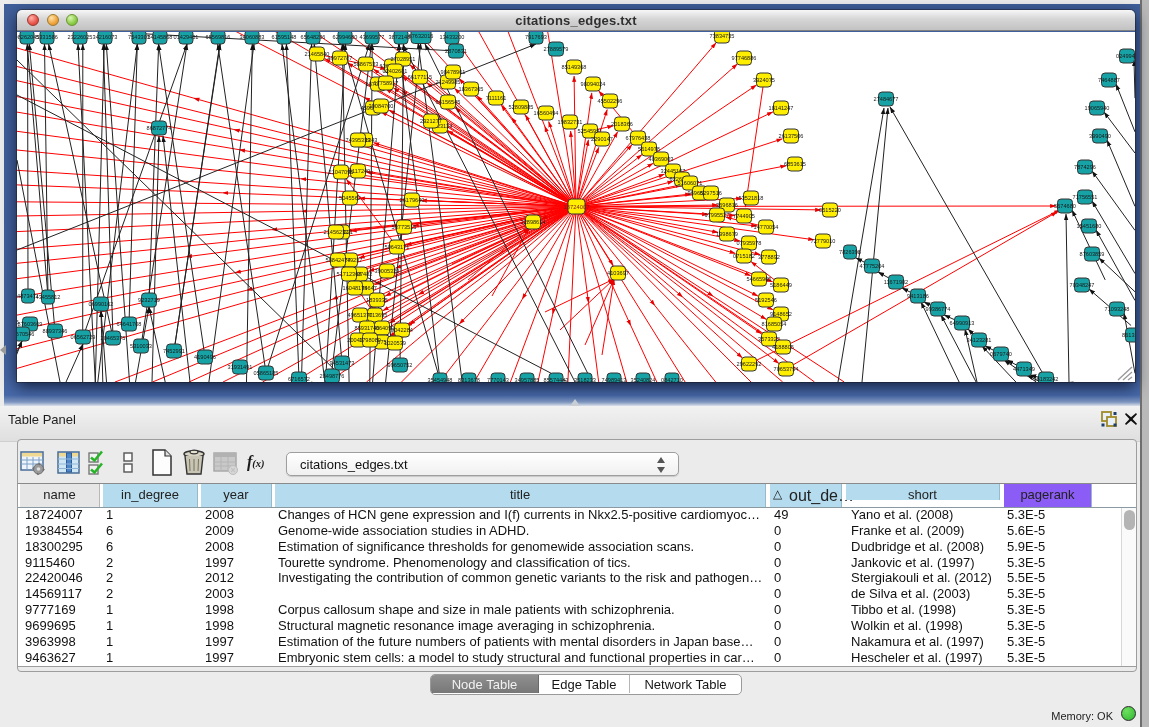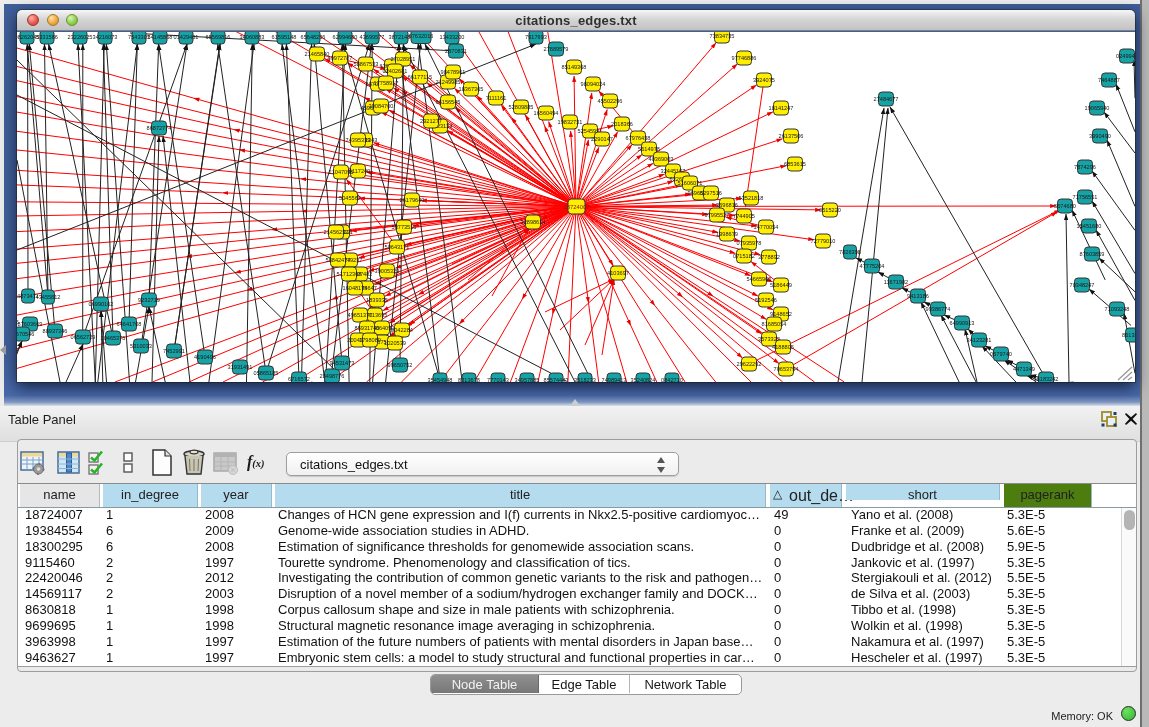--- a/index.html
+++ b/index.html
@@ -719,21 +719,21 @@
 <div style="position:absolute;left:256px;top:0;width:492px;height:23px;background:#b5dcee;border-right:1px solid #96bacc;border-left:1px solid #fff">
         <span style="position:absolute;left:0;right:0;top:3px;text-align:center;font-size:13px;color:#222">title</span>
       </div>
 <div style="position:absolute;left:751px;top:0;width:73px;height:23px;background:#b5dcee;border-right:1px solid #96bacc;border-left:1px solid #fff">
         <span style="position:absolute;left:3px;top:3px;font-size:12px;color:#222">△</span>
         <span style="position:absolute;left:19px;top:3px;font-size:16px;color:#222">out_de…</span>
       </div>
 <div style="position:absolute;left:827px;top:0;width:155px;height:16px;background:#b5dcee;border-right:1px solid #96bacc;border-left:1px solid #fff">
         <span style="position:absolute;left:0;right:0;top:3px;text-align:center;font-size:13px;color:#222">short</span>
       </div>
-<div style="position:absolute;left:985px;top:0;width:89px;height:23px;background:#4d7c0f;border-right:1px solid #96bacc;border-left:1px solid #fff">
+<div style="position:absolute;left:985px;top:0;width:89px;height:23px;background:#8b5cf6;border-right:1px solid #96bacc;border-left:1px solid #fff">
         <span style="position:absolute;left:0;right:0;top:3px;text-align:center;font-size:13px;color:#222">pagerank</span>
       </div>
     </div>
  <div style="position:absolute;left:0;top:23.0px;width:1101px;height:15.85px;font-size:13px;color:#111">
       <span style="position:absolute;left:7px;top:0;white-space:nowrap">18724007</span>
       <span style="position:absolute;left:88px;top:0;white-space:nowrap">1</span>
       <span style="position:absolute;left:187px;top:0;white-space:nowrap">2008</span>
       <span style="position:absolute;left:260px;top:0;white-space:nowrap">Changes of HCN gene expression and I(f) currents in Nkx2.5-positive cardiomyoc…</span>
       <span style="position:absolute;left:756px;top:0;white-space:nowrap">49</span>
       <span style="position:absolute;left:833px;top:0;white-space:nowrap">Yano et al. (2008)</span>
@@ -772,27 +772,26 @@
       <span style="position:absolute;left:187px;top:0;white-space:nowrap">2012</span>
       <span style="position:absolute;left:260px;top:0;white-space:nowrap">Investigating the contribution of common genetic variants to the risk and pathogen…</span>
       <span style="position:absolute;left:756px;top:0;white-space:nowrap">0</span>
       <span style="position:absolute;left:833px;top:0;white-space:nowrap">Stergiakouli et al. (2012)</span>
       <span style="position:absolute;left:989px;top:0;white-space:nowrap">5.5E-5</span>
     </div>
 <div style="position:absolute;left:0;top:102.2px;width:1101px;height:15.85px;font-size:13px;color:#111">
       <span style="position:absolute;left:7px;top:0;white-space:nowrap">14569117</span>
       <span style="position:absolute;left:88px;top:0;white-space:nowrap">2</span>
       <span style="position:absolute;left:187px;top:0;white-space:nowrap">2003</span>
-      <span style="position:absolute;left:260px;top:0;white-space:nowrap">Disruption of a novel member of a sodium/hydrogen exchanger family and DOCK…</span>
       <span style="position:absolute;left:756px;top:0;white-space:nowrap">0</span>
       <span style="position:absolute;left:833px;top:0;white-space:nowrap">de Silva et al. (2003)</span>
       <span style="position:absolute;left:989px;top:0;white-space:nowrap">5.3E-5</span>
     </div>
 <div style="position:absolute;left:0;top:118.1px;width:1101px;height:15.85px;font-size:13px;color:#111">
-      <span style="position:absolute;left:7px;top:0;white-space:nowrap">8630818</span>
+      <span style="position:absolute;left:7px;top:0;white-space:nowrap">9777169</span>
       <span style="position:absolute;left:88px;top:0;white-space:nowrap">1</span>
       <span style="position:absolute;left:187px;top:0;white-space:nowrap">1998</span>
       <span style="position:absolute;left:260px;top:0;white-space:nowrap">Corpus callosum shape and size in male patients with schizophrenia.</span>
       <span style="position:absolute;left:756px;top:0;white-space:nowrap">0</span>
       <span style="position:absolute;left:833px;top:0;white-space:nowrap">Tibbo et al. (1998)</span>
       <span style="position:absolute;left:989px;top:0;white-space:nowrap">5.3E-5</span>
     </div>
 <div style="position:absolute;left:0;top:133.9px;width:1101px;height:15.85px;font-size:13px;color:#111">
       <span style="position:absolute;left:7px;top:0;white-space:nowrap">9699695</span>
       <span style="position:absolute;left:88px;top:0;white-space:nowrap">1</span>

